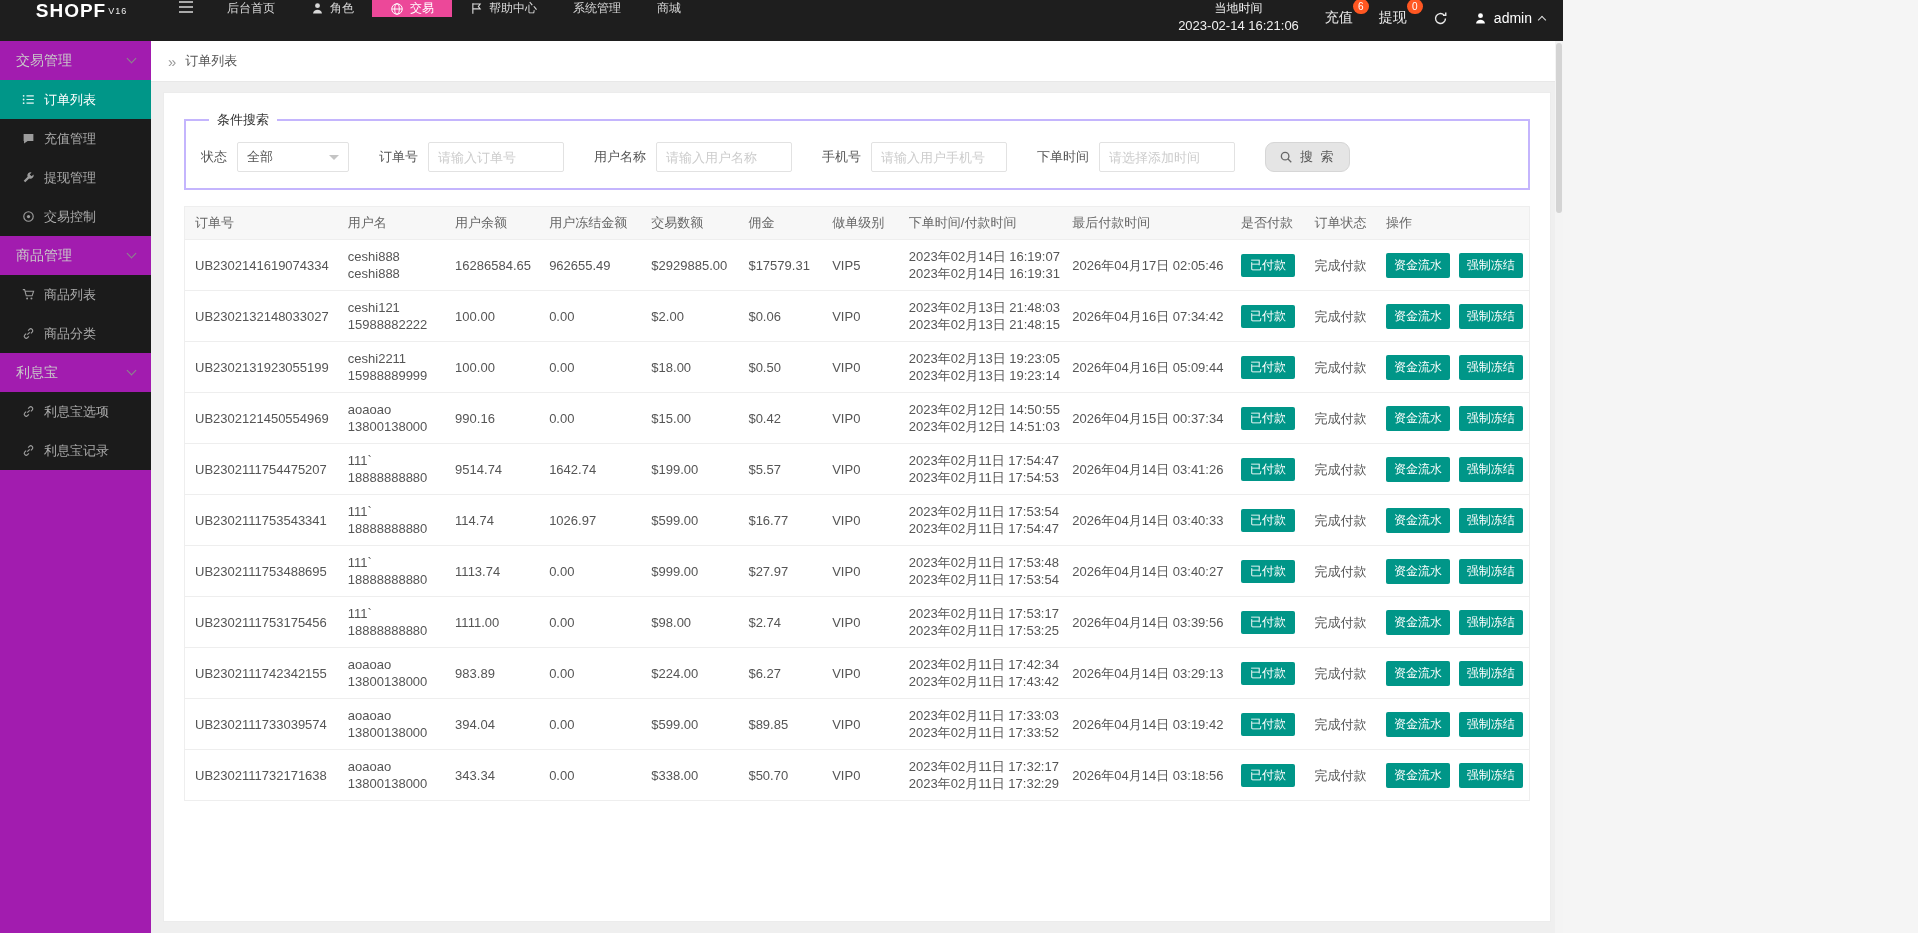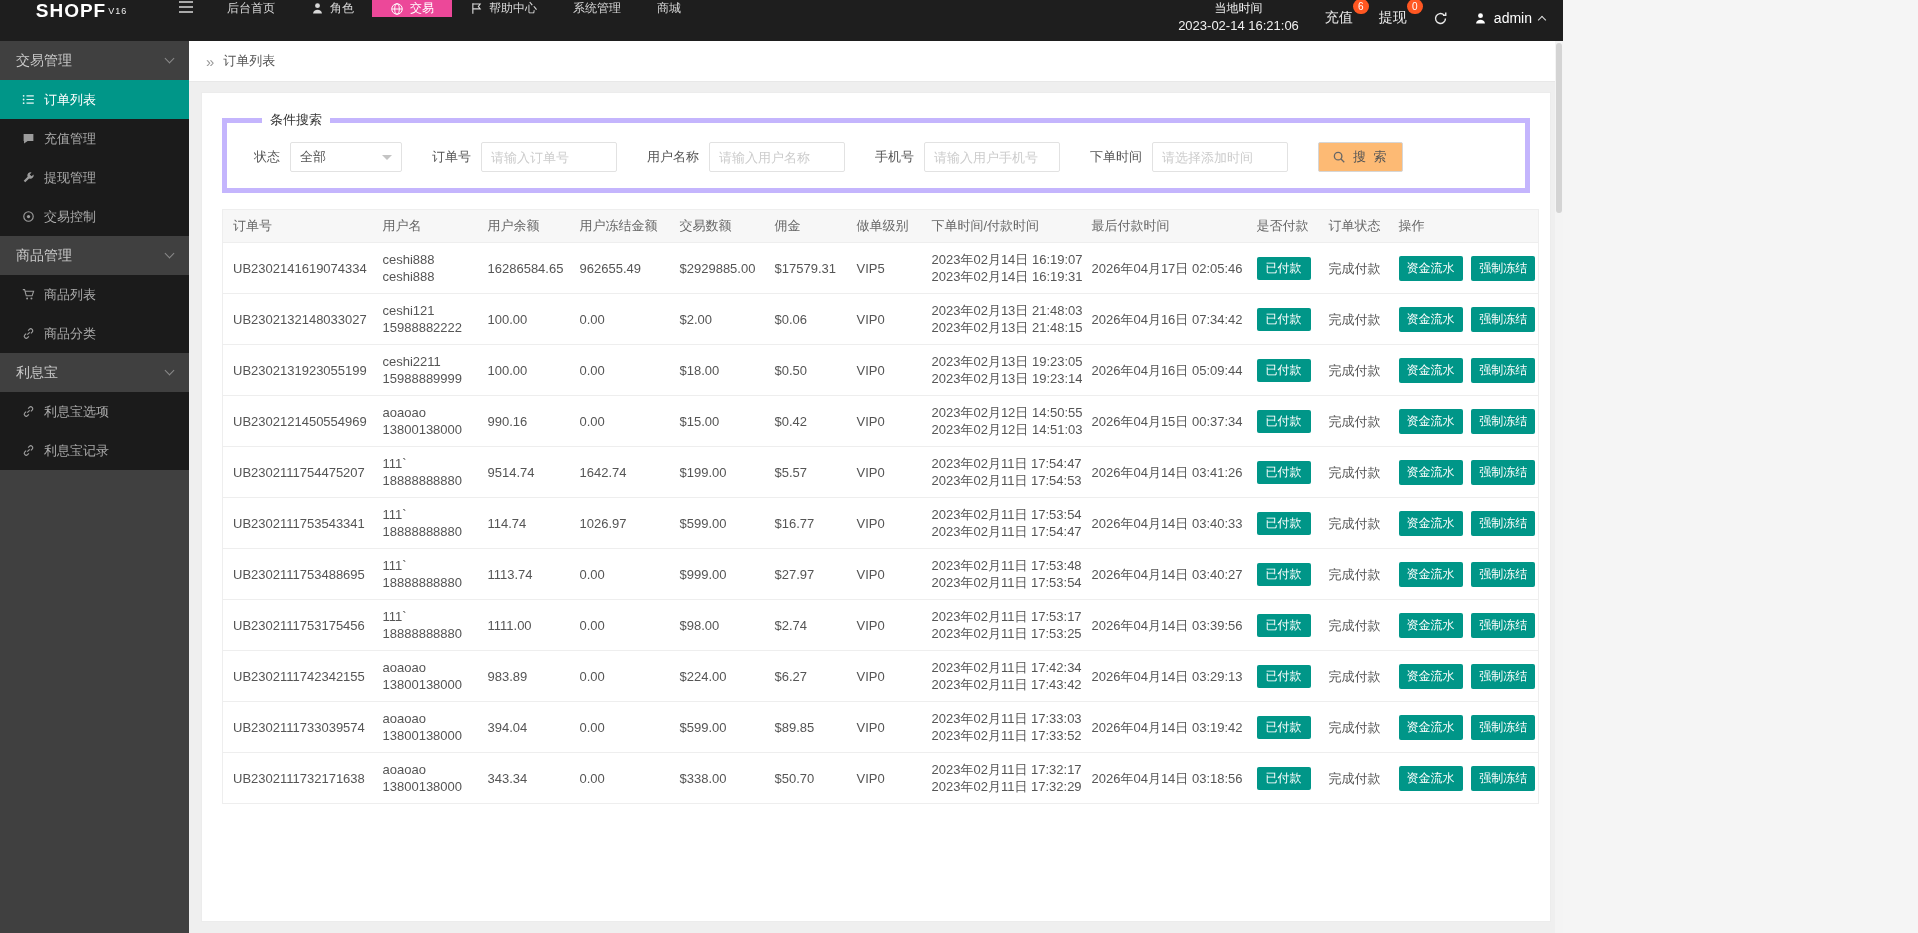--- a/index.html
+++ b/index.html
@@ -20,45 +20,45 @@
 .time-block{text-align:center;font-size:12px;color:#f0f0f0;line-height:1.45;white-space:nowrap}
 .time-value{font-size:13px}
 .nav-link{position:relative;font-size:14px;color:#ededed;cursor:pointer;white-space:nowrap}
 .nav-badge{position:absolute;top:-10px;right:-16px;background:#ff5722;color:#fff;font-size:10px;min-width:16px;height:15px;line-height:15px;text-align:center;border-radius:8px;padding:0 4px}
 .icon-btn{cursor:pointer;display:flex;align-items:center;color:#e8e8e8}
 .admin{display:flex;align-items:center;gap:7px;font-size:14px;color:#fff;cursor:pointer}
 .chev-up{width:6px;height:6px;border-left:1.5px solid #ddd;border-top:1.5px solid #ddd;transform:rotate(45deg);margin-top:3px}
 
 
 .layout{display:flex;height:892px}
-.sidebar{width:189px;background:#404040;flex-shrink:0}
+.sidebar{width:151px;background:#a21caf;flex-shrink:0}
 .sgroup-header{height:39px;display:flex;align-items:center;justify-content:space-between;padding:0 16px;color:#c9c9c9;font-size:14px;cursor:pointer}
 .chev-down{width:7px;height:7px;border-right:1.3px solid #8a8a8a;border-bottom:1.3px solid #8a8a8a;transform:rotate(45deg);margin-top:-4px}
 .submenu{background:#1b1b1b}
 .sitem{height:39px;display:flex;align-items:center;gap:9px;padding:0 12px 0 22px;color:#ababab;font-size:13px;cursor:pointer}
 .sitem.active{background:#009688;color:#fff}
 .sitem svg{flex-shrink:0;opacity:.9}
 
 
 .content{flex:1;display:flex;flex-direction:column;overflow:hidden}
 .breadcrumb{height:41px;background:#fff;border-bottom:1px solid #e8e8e8;display:flex;align-items:center;gap:9px;padding:0 17px;font-size:13px;color:#555;flex-shrink:0}
 .bc-icon{color:#9a9a9a;font-size:15px}
 .panel-wrap{padding:10px 12px 0}
 .panel{background:#fff;border:1px solid #ececec;padding:18px 20px;min-height:830px}
 
-fieldset.search{border:5px solid #c4b5fd;padding:13px 27px 16px;margin-bottom:16px}
+fieldset.search{border:2px solid #c4b5fd;padding:13px 15px 16px;margin-bottom:16px}
 fieldset.search legend{font-size:13px;color:#333;padding:0 8px;margin-left:8px}
 .form-row{display:flex;align-items:flex-start;gap:30px;flex-wrap:nowrap}
 .fgroup{display:flex;align-items:center;gap:10px}
 .flabel{font-size:13px;color:#555;white-space:nowrap}
 .select{width:112px;height:30px;border:1px solid #e2e2e2;border-radius:2px;background:#fff;display:flex;align-items:center;justify-content:space-between;padding:0 9px;font-size:13px;color:#555;cursor:pointer}
 .caret{width:0;height:0;border-left:5px solid transparent;border-right:5px solid transparent;border-top:5px solid #c4c4c4}
 .tinput{width:136px;height:30px;border:1px solid #e2e2e2;border-radius:2px;padding:0 9px;font-size:13px;color:#555;font-family:inherit;outline:none;background:#fff}
 .tinput::placeholder{color:#ccc}
-.search-btn{height:30px;border:1px solid #d6d6d6;background:#fdba74;border-radius:2px;display:flex;align-items:center;gap:7px;padding:0 13px;font-size:13px;color:#555;cursor:pointer;font-family:inherit;letter-spacing:2px}
+.search-btn{height:30px;border:1px solid #d6d6d6;background:#e5e5e5;border-radius:9px;display:flex;align-items:center;gap:7px;padding:0 13px;font-size:13px;color:#555;cursor:pointer;font-family:inherit;letter-spacing:2px}
 
 
 table.orders{width:100%;border-collapse:collapse;font-size:13px;color:#555;border:1px solid #eee;table-layout:fixed}
 .orders thead th{background:#f7f7f7;font-weight:normal;text-align:left;padding:7px 10px;color:#666;font-size:13px;white-space:nowrap;overflow:hidden}
 .orders tbody td{padding:8px 10px;border-top:1px solid #eee;line-height:17px;vertical-align:middle;overflow:hidden;white-space:nowrap}
 .two-line div{line-height:17px}
 .badge-paid{display:inline-block;background:#009688;color:#fff;font-size:12px;padding:3px 9px;border-radius:2px}
 .op-btn{background:#009688;color:#fff;border:none;font-size:12px;padding:4px 8px;border-radius:2px;margin-right:5px;cursor:pointer;font-family:Liberation Mono, monospace}
 
 

